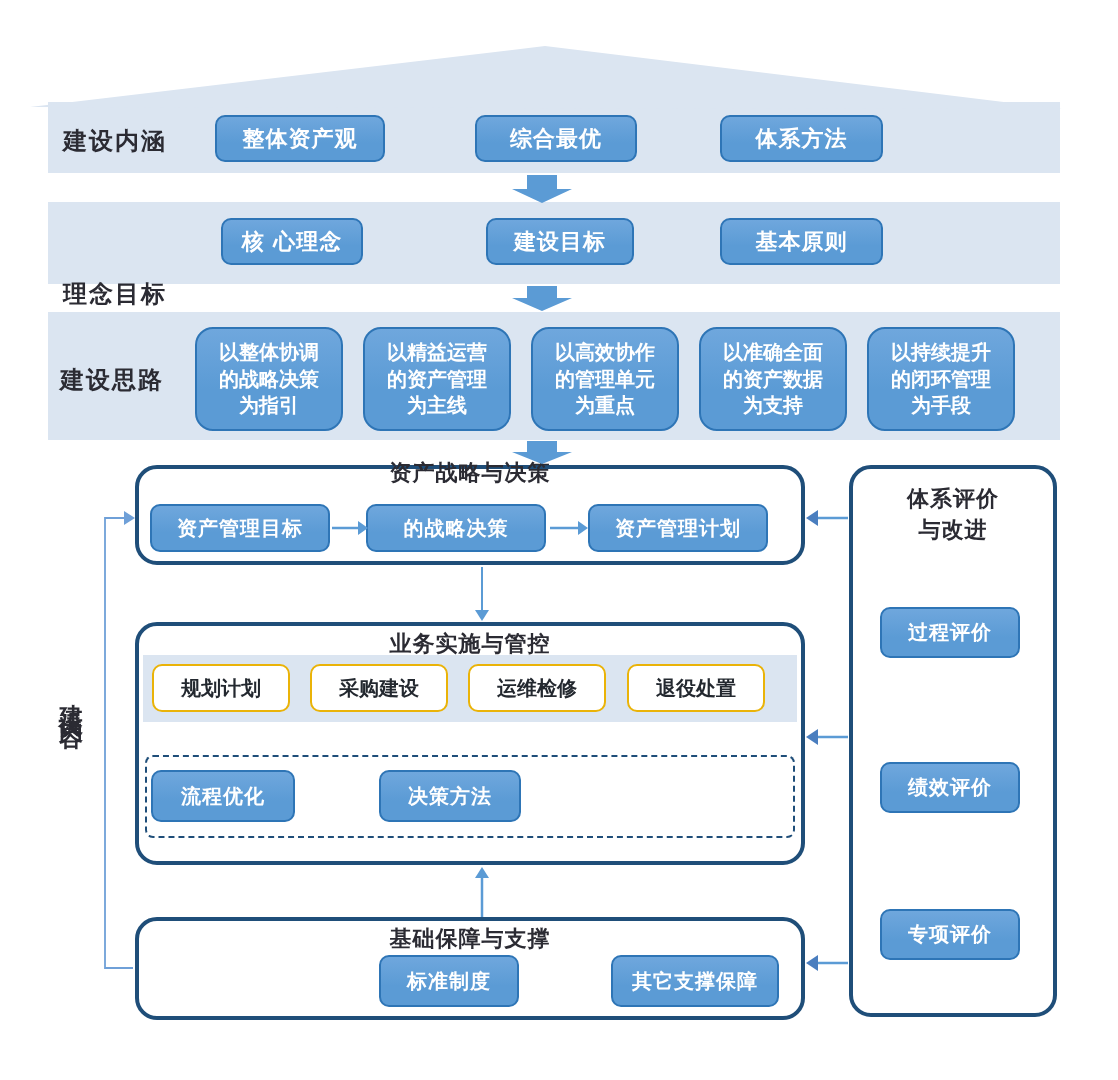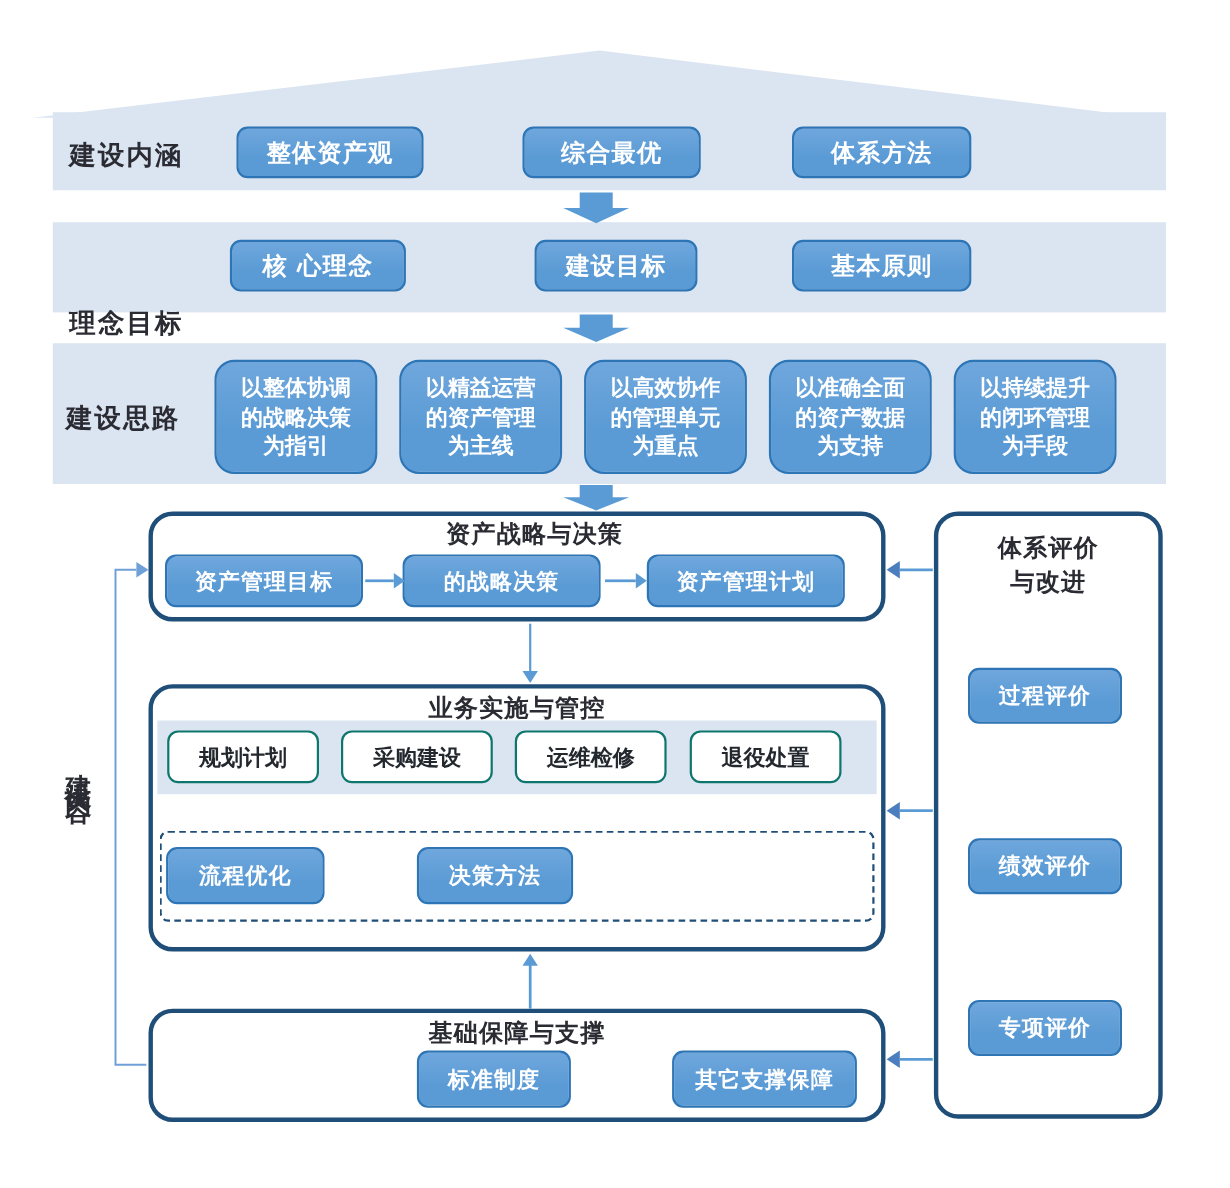--- a/index.html
+++ b/index.html
@@ -24,21 +24,21 @@
   .panel{
     position:absolute;z-index:1;box-sizing:border-box;background:#ffffff;
     border:4px solid #1f4e79;border-radius:22px;
   }
   .paneltitle{
     position:absolute;z-index:2;text-align:center;
     font-size:22px;font-weight:bold;color:#2b2b33;letter-spacing:1px;
   }
   .whitebox{
     position:absolute;z-index:2;box-sizing:border-box;background:#ffffff;
-    border:2px solid #0f766e;border-radius:10px;
+    border:2px solid #eab308;border-radius:10px;
     color:#23282f;font-weight:bold;font-size:20px;
     display:flex;align-items:center;justify-content:center;text-align:center;
   }
   .dashedbox{
     position:absolute;z-index:1;box-sizing:border-box;background:#ffffff;
     border:2.5px dashed #1f4e79;border-radius:8px;
   }
   .vlabel{
     position:absolute;z-index:2;font-size:24px;font-weight:bold;color:#2b2b33;
     writing-mode:vertical-rl;text-orientation:upright;letter-spacing:7px;
@@ -56,21 +56,21 @@
   <div class="band" style="left:48px;top:312px;width:1012px;height:128px;"></div>
 
   <div class="rowlabel" style="left:53px;top:125px;">建设内涵</div>
   <div class="rowlabel" style="left:53px;top:230px;margin-top:48px;">理念目标</div>
   <div class="rowlabel" style="left:50px;top:364px;">建设思路</div>
 
   <div class="bluebox" style="left:215px;top:115px;width:170px;height:47px;">整体资产观</div>
   <div class="bluebox" style="left:475px;top:115px;width:162px;height:47px;">综合最优</div>
   <div class="bluebox" style="left:720px;top:115px;width:163px;height:47px;">体系方法</div>
 
-  <div class="bluebox" style="left:209px;top:218px;width:160px;height:47px;">核 心理念</div>
+  <div class="bluebox" style="left:221px;top:218px;width:142px;height:47px;">核 心理念</div>
   <div class="bluebox" style="left:486px;top:218px;width:148px;height:47px;">建设目标</div>
   <div class="bluebox" style="left:720px;top:218px;width:163px;height:47px;">基本原则</div>
 
   <div class="bluebox r3" style="left:195px;top:327px;width:148px;height:104px;">以整体协调
 的战略决策
 为指引</div>
   <div class="bluebox r3" style="left:363px;top:327px;width:148px;height:104px;">以精益运营
 的资产管理
 为主线</div>
   <div class="bluebox r3" style="left:531px;top:327px;width:148px;height:104px;">以高效协作
@@ -79,21 +79,21 @@
   <div class="bluebox r3" style="left:699px;top:327px;width:148px;height:104px;">以准确全面
 的资产数据
 为支持</div>
   <div class="bluebox r3" style="left:867px;top:327px;width:148px;height:104px;">以持续提升
 的闭环管理
 为手段</div>
 
   <div class="vlabel" style="left:55px;top:684px;">建设内容</div>
 
   <div class="panel" style="left:135px;top:465px;width:670px;height:100px;"></div>
-  <div class="paneltitle" style="left:135px;top:471px;width:670px;margin-left:16px;">资产战略与决策</div>
+  <div class="paneltitle" style="left:135px;top:458px;width:670px;">资产战略与决策</div>
   <div class="bluebox small" style="left:150px;top:504px;width:180px;height:48px;">资产管理目标</div>
   <div class="bluebox small" style="left:366px;top:504px;width:180px;height:48px;">的战略决策</div>
   <div class="bluebox small" style="left:588px;top:504px;width:180px;height:48px;">资产管理计划</div>
 
   <div class="panel" style="left:135px;top:622px;width:670px;height:243px;"></div>
   <div class="paneltitle" style="left:135px;top:629px;width:670px;">业务实施与管控</div>
   <div class="band" style="left:143px;top:655px;width:654px;height:67px;z-index:1;"></div>
   <div class="whitebox" style="left:152px;top:664px;width:138px;height:48px;">规划计划</div>
   <div class="whitebox" style="left:310px;top:664px;width:138px;height:48px;">采购建设</div>
   <div class="whitebox" style="left:468px;top:664px;width:138px;height:48px;">运维检修</div>

